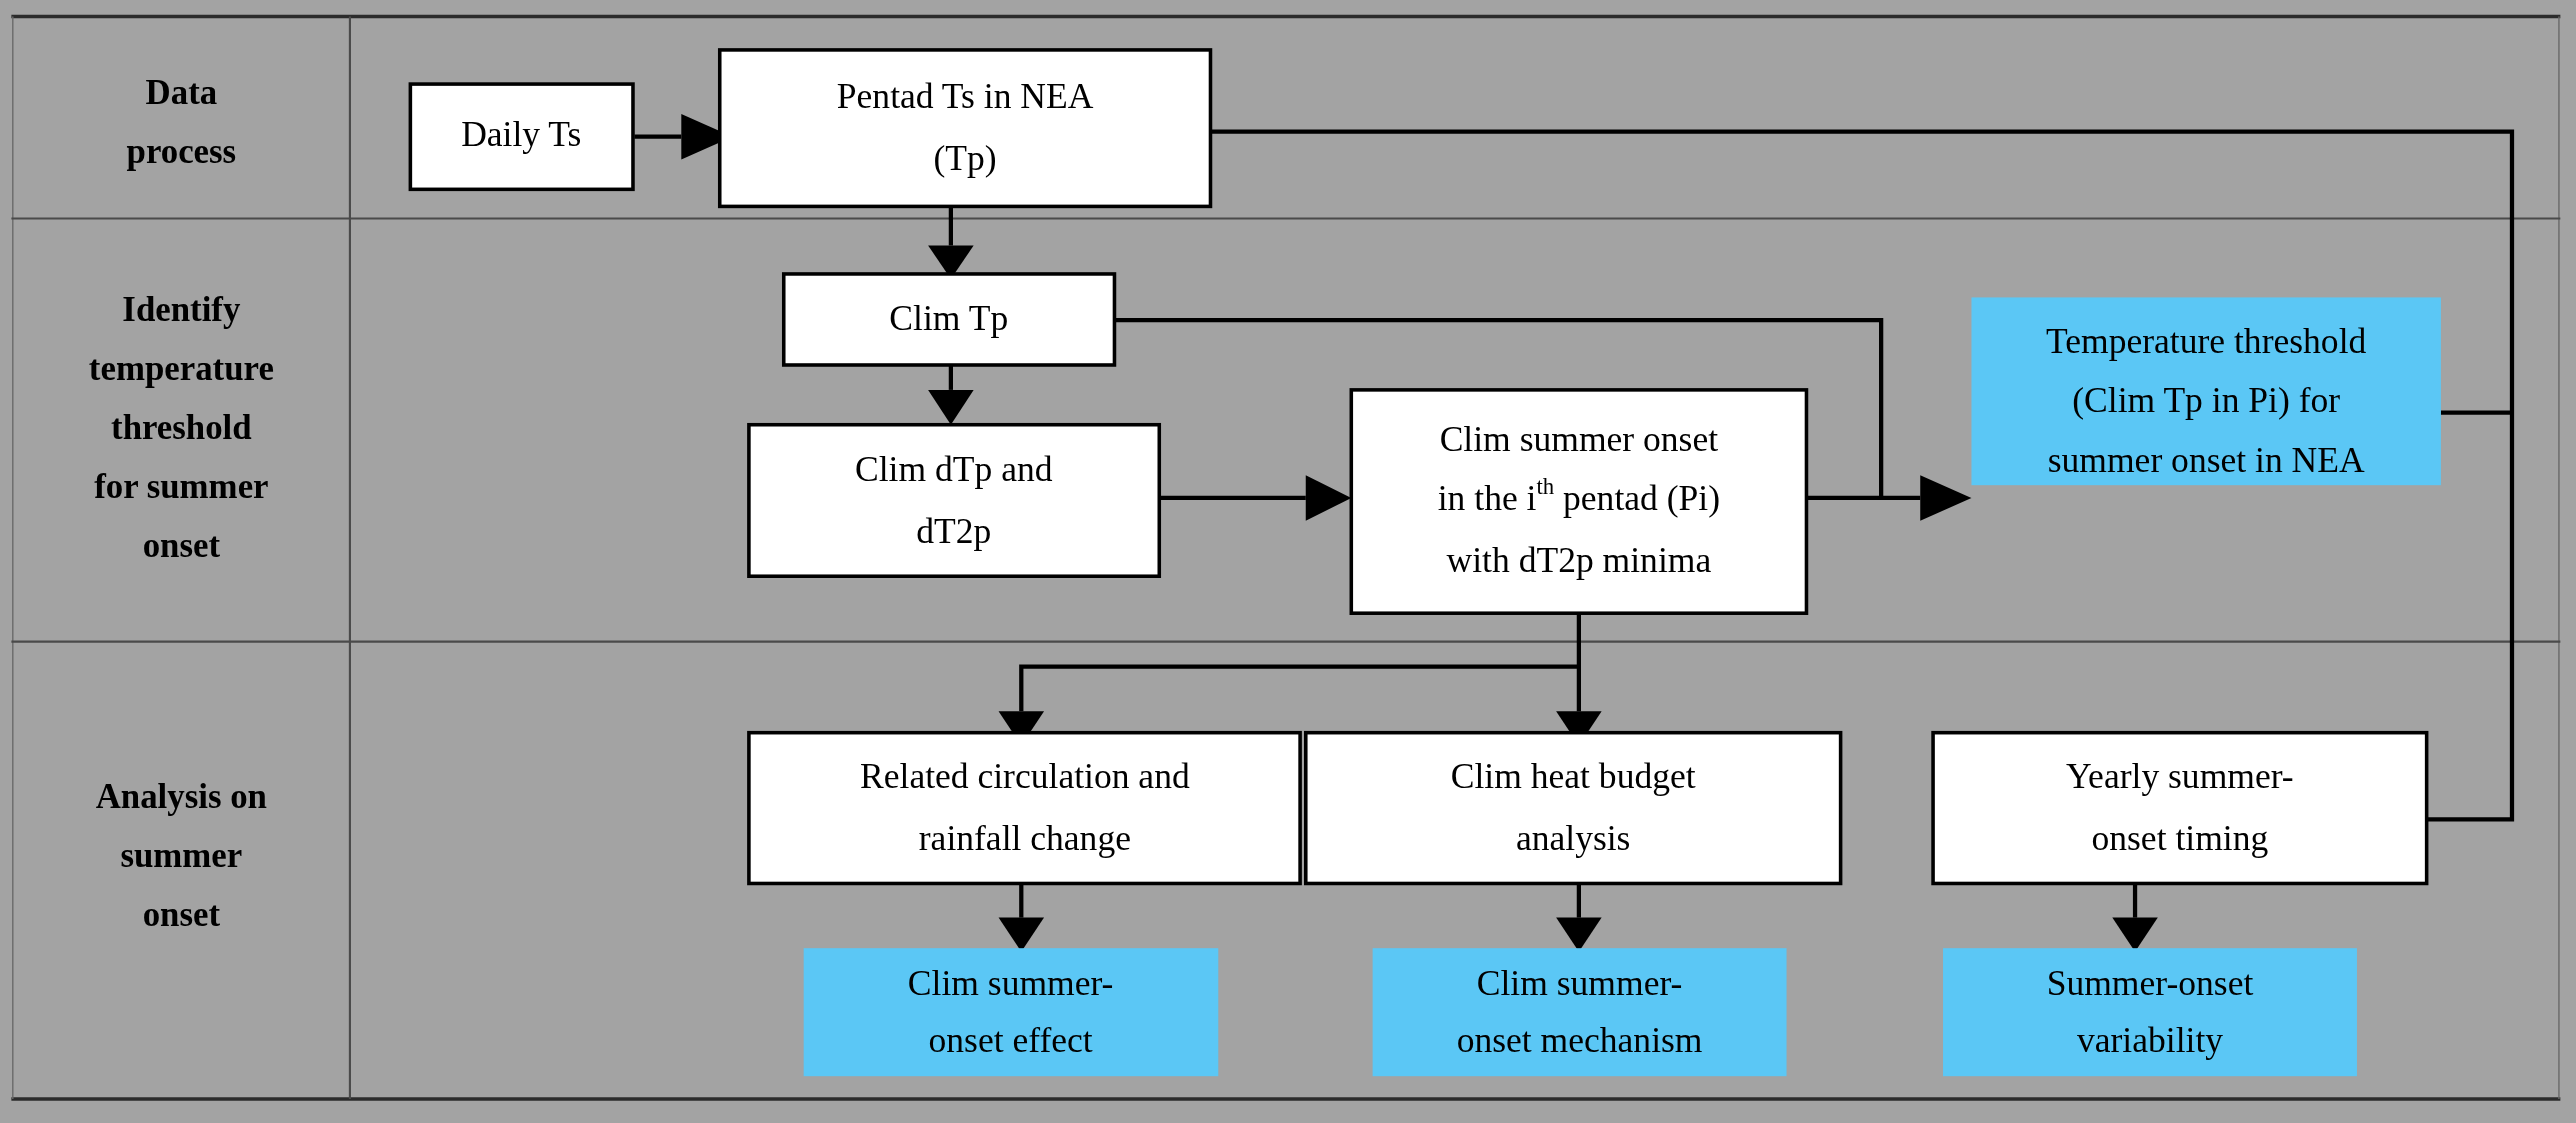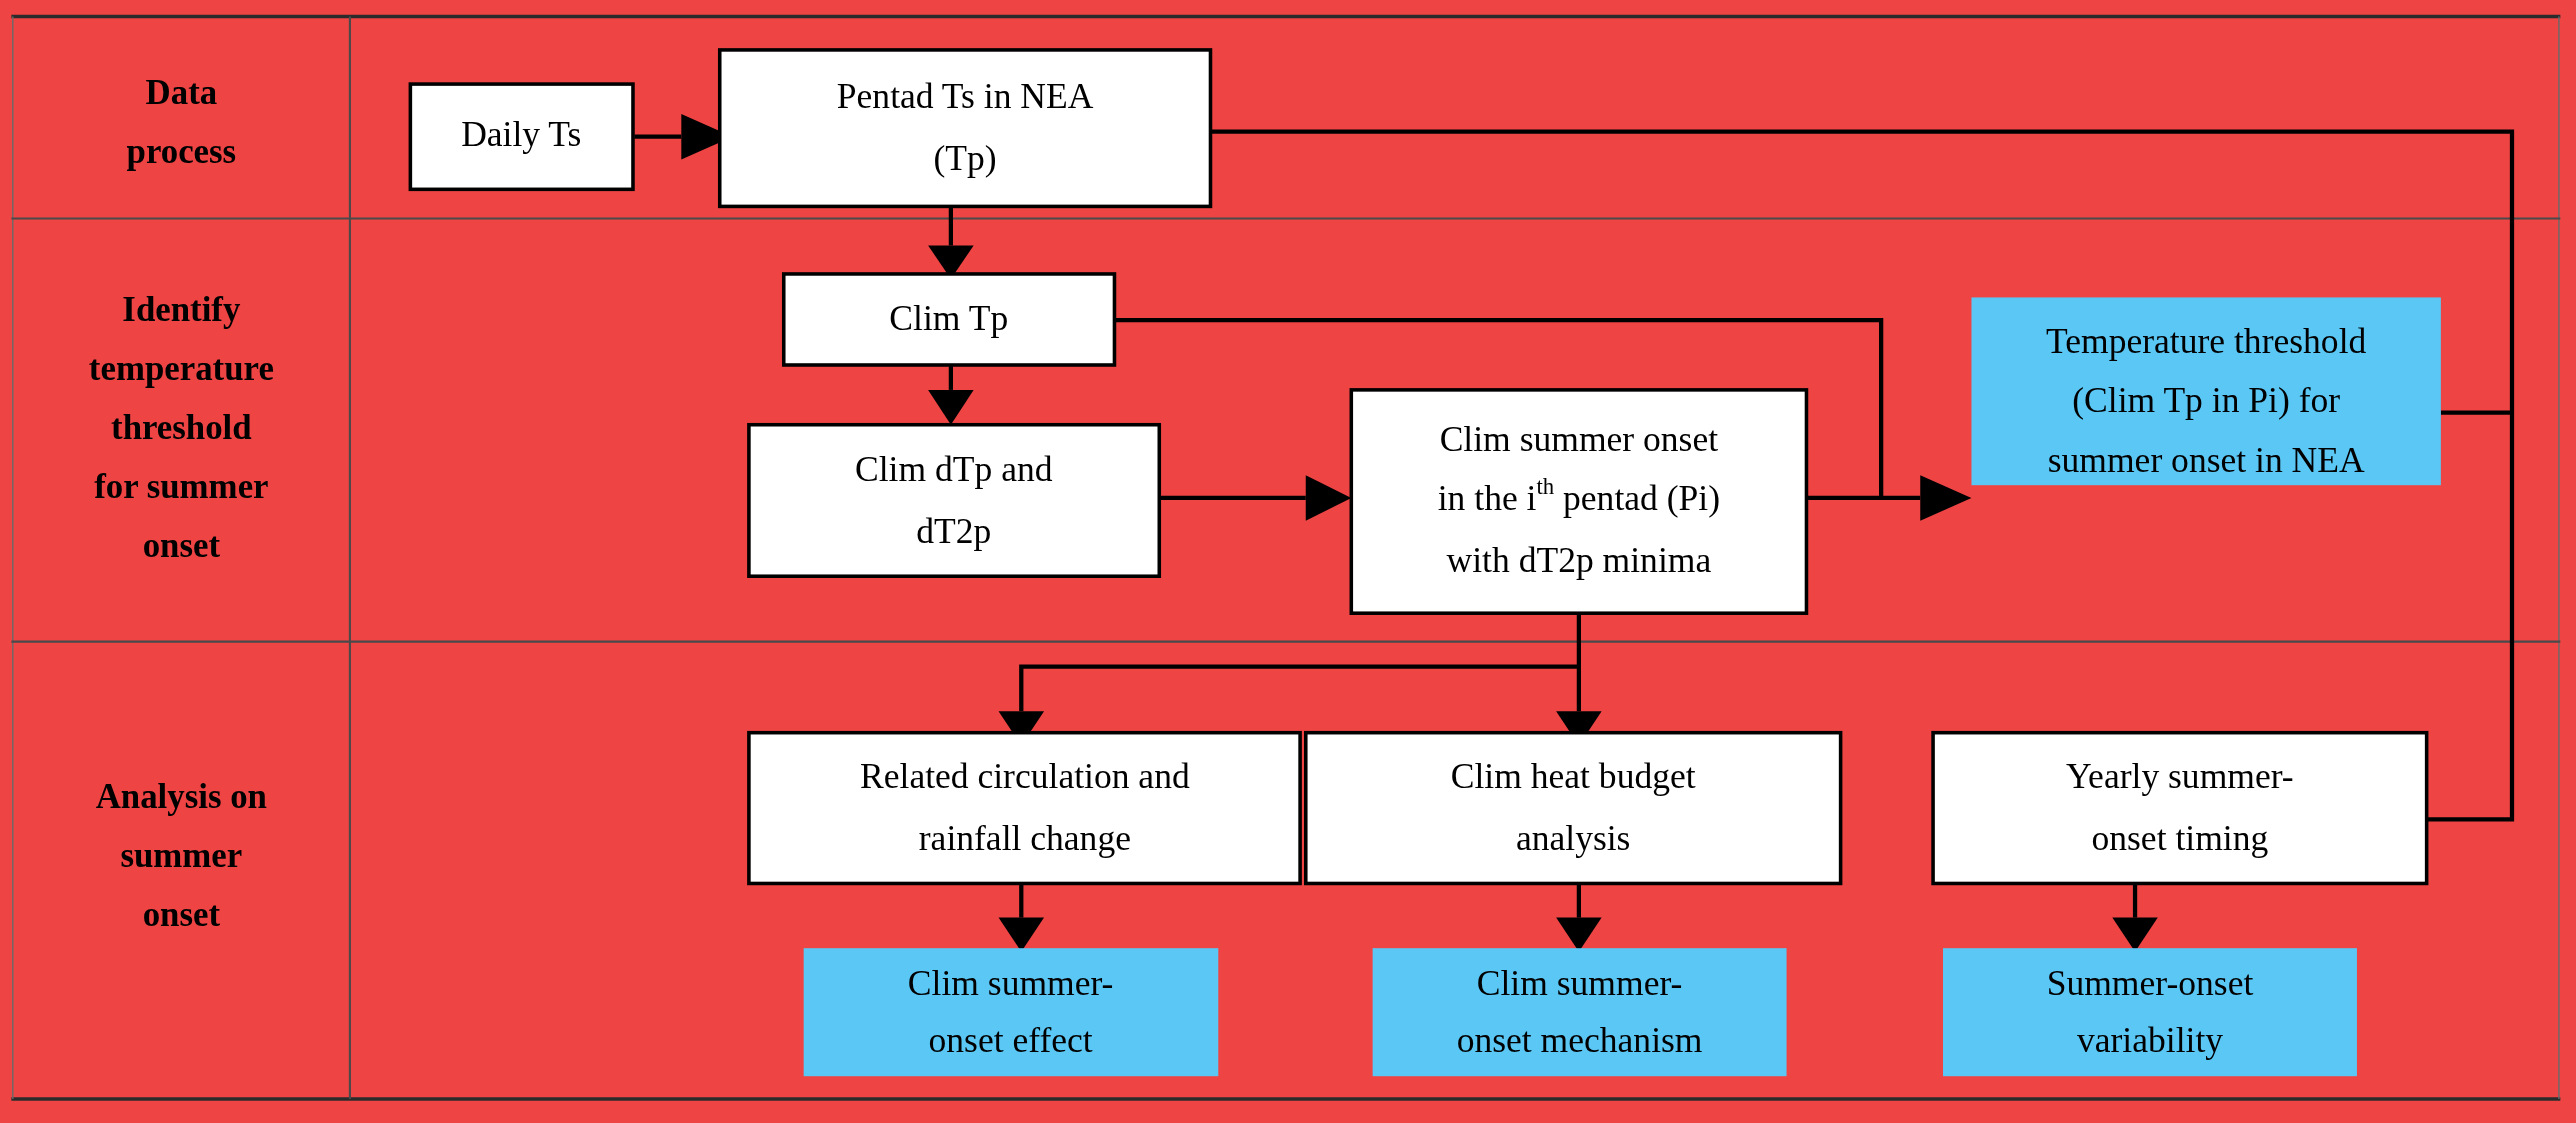--- a/index.html
+++ b/index.html
@@ -8,21 +8,21 @@
     padding: 0;
     background: #ffffff;
   }
   body {
     font-family: "Liberation Serif", "DejaVu Serif", serif;
   }
   #stage {
     position: relative;
     width: 2576px;
     height: 1124px;
-    background: #ef4444;
+    background: #a3a3a3;
     overflow: hidden;
   }
   svg.diagram {
     position: absolute;
     left: 0;
     top: 0;
     width: 2576px;
     height: 1124px;
   }
   .frame-outer { stroke: #2b2b2b; stroke-width: 5; fill: none; }

